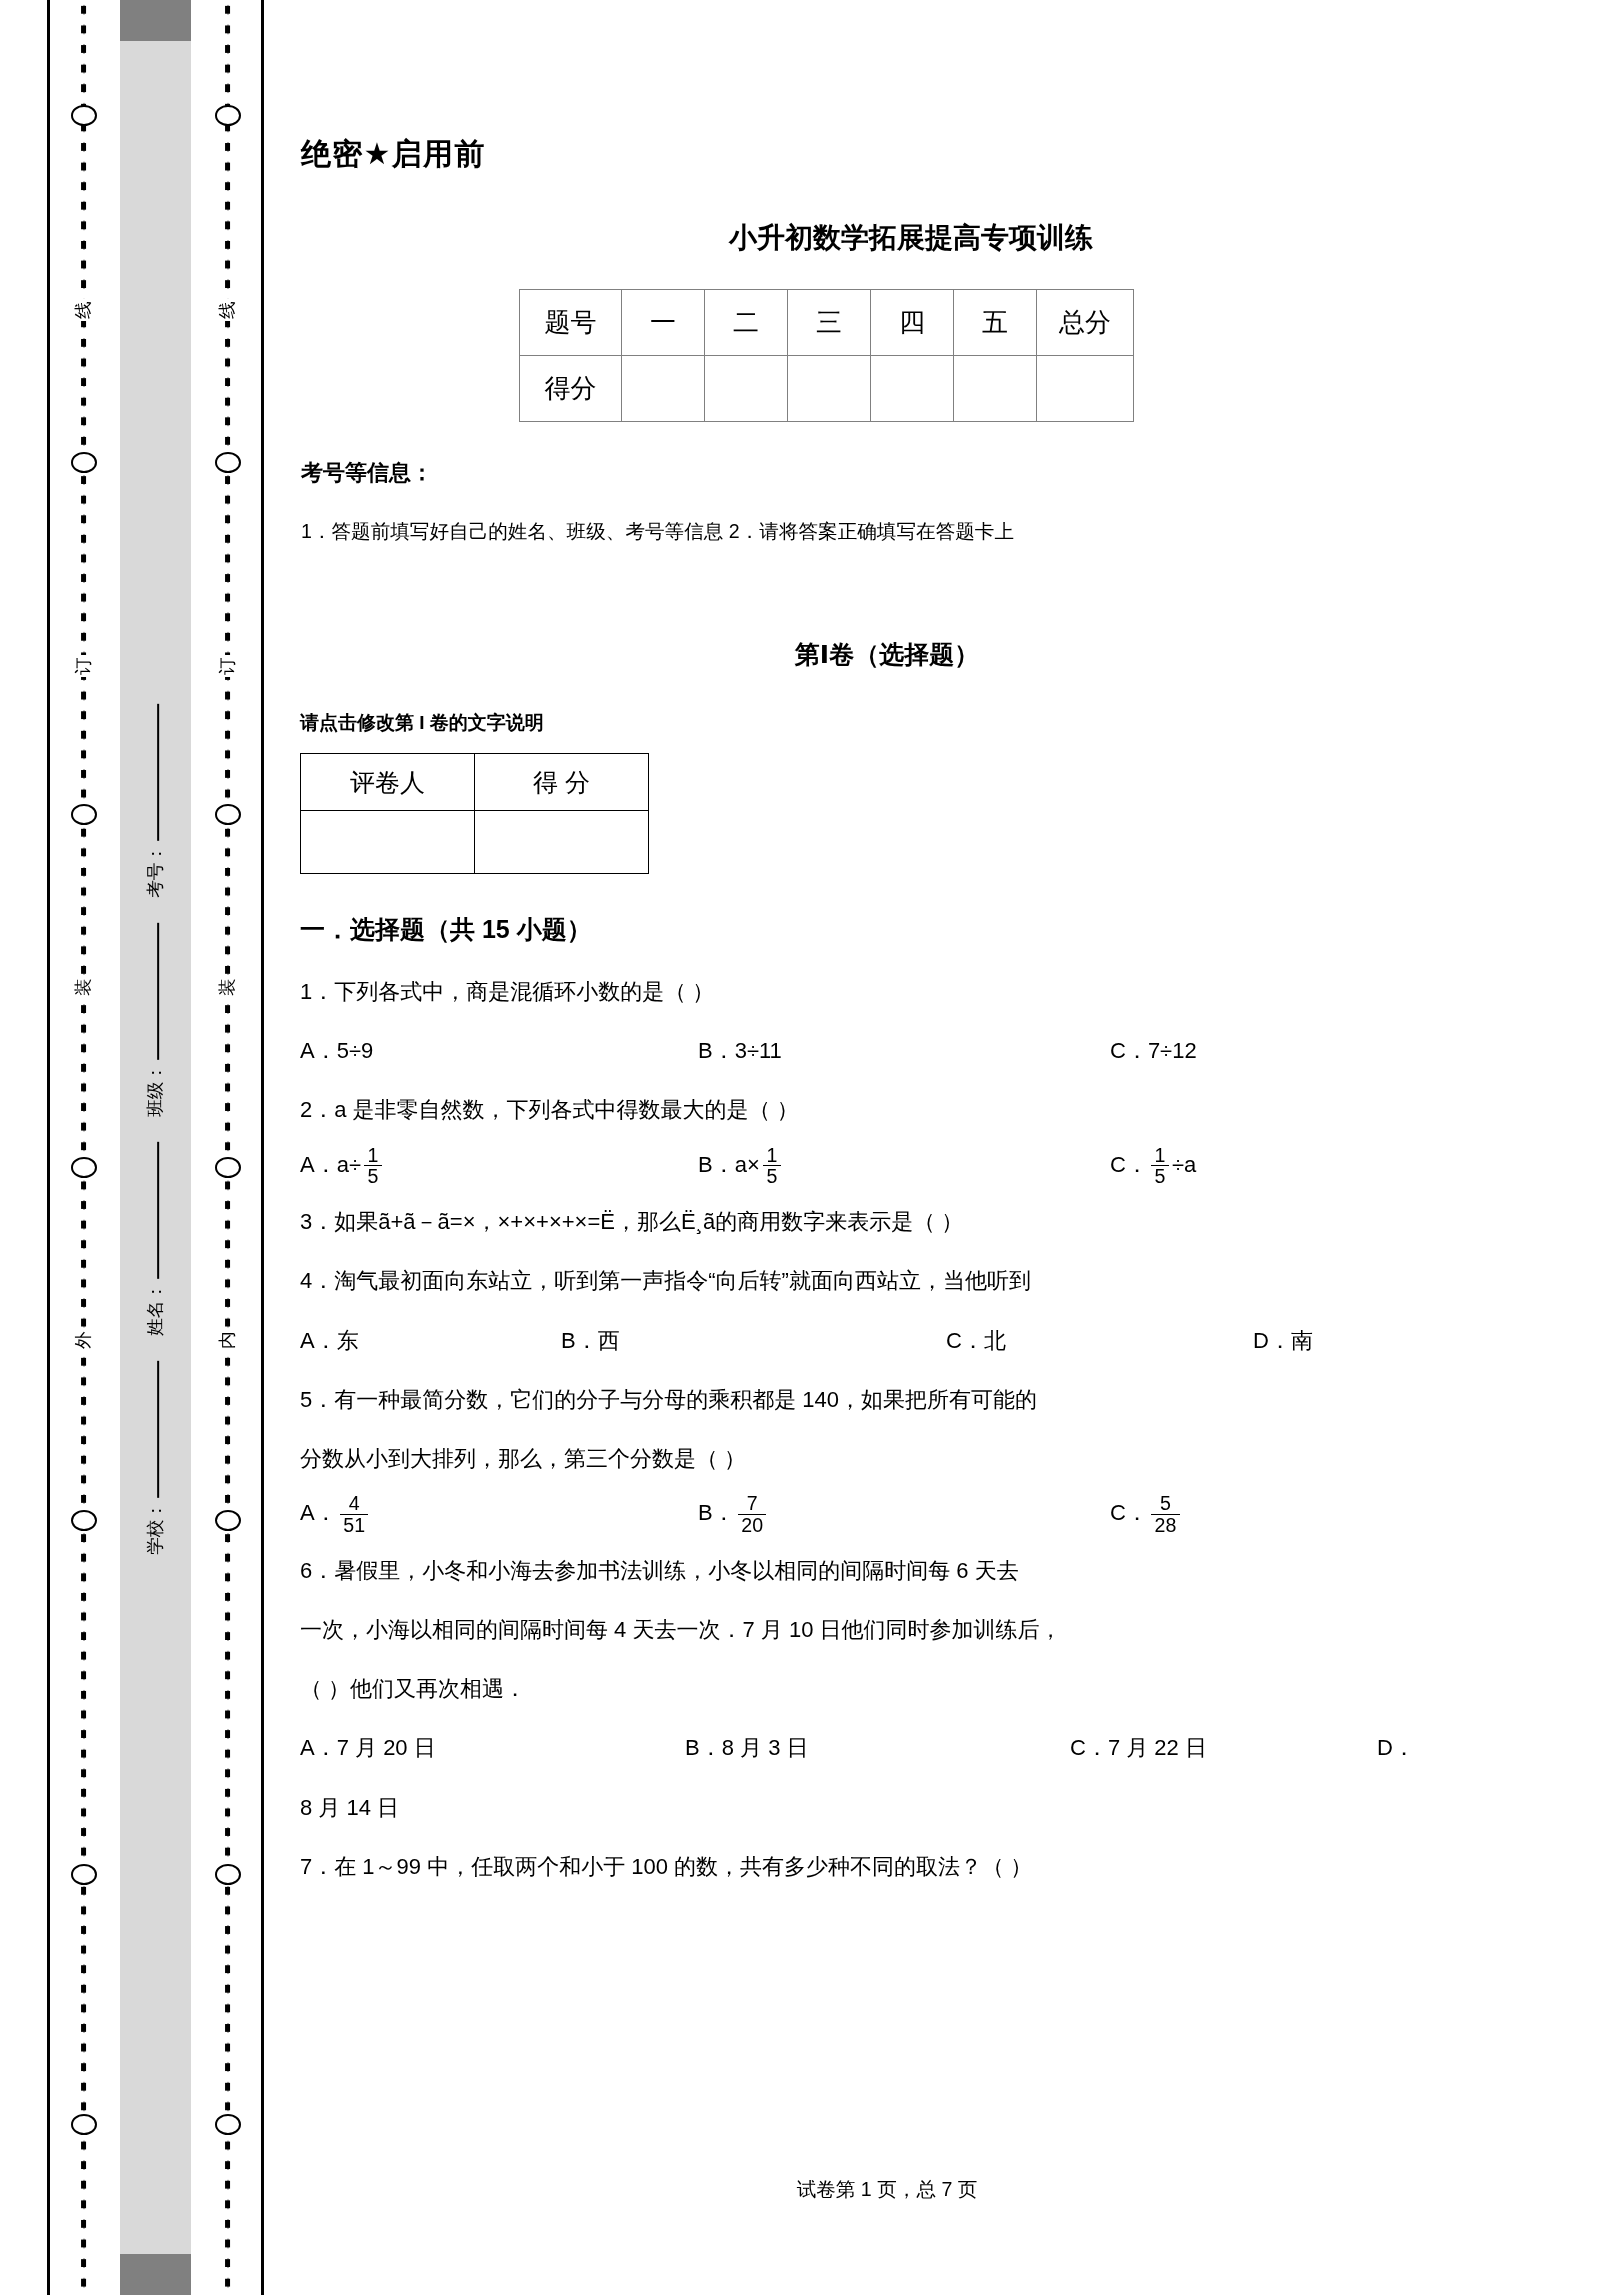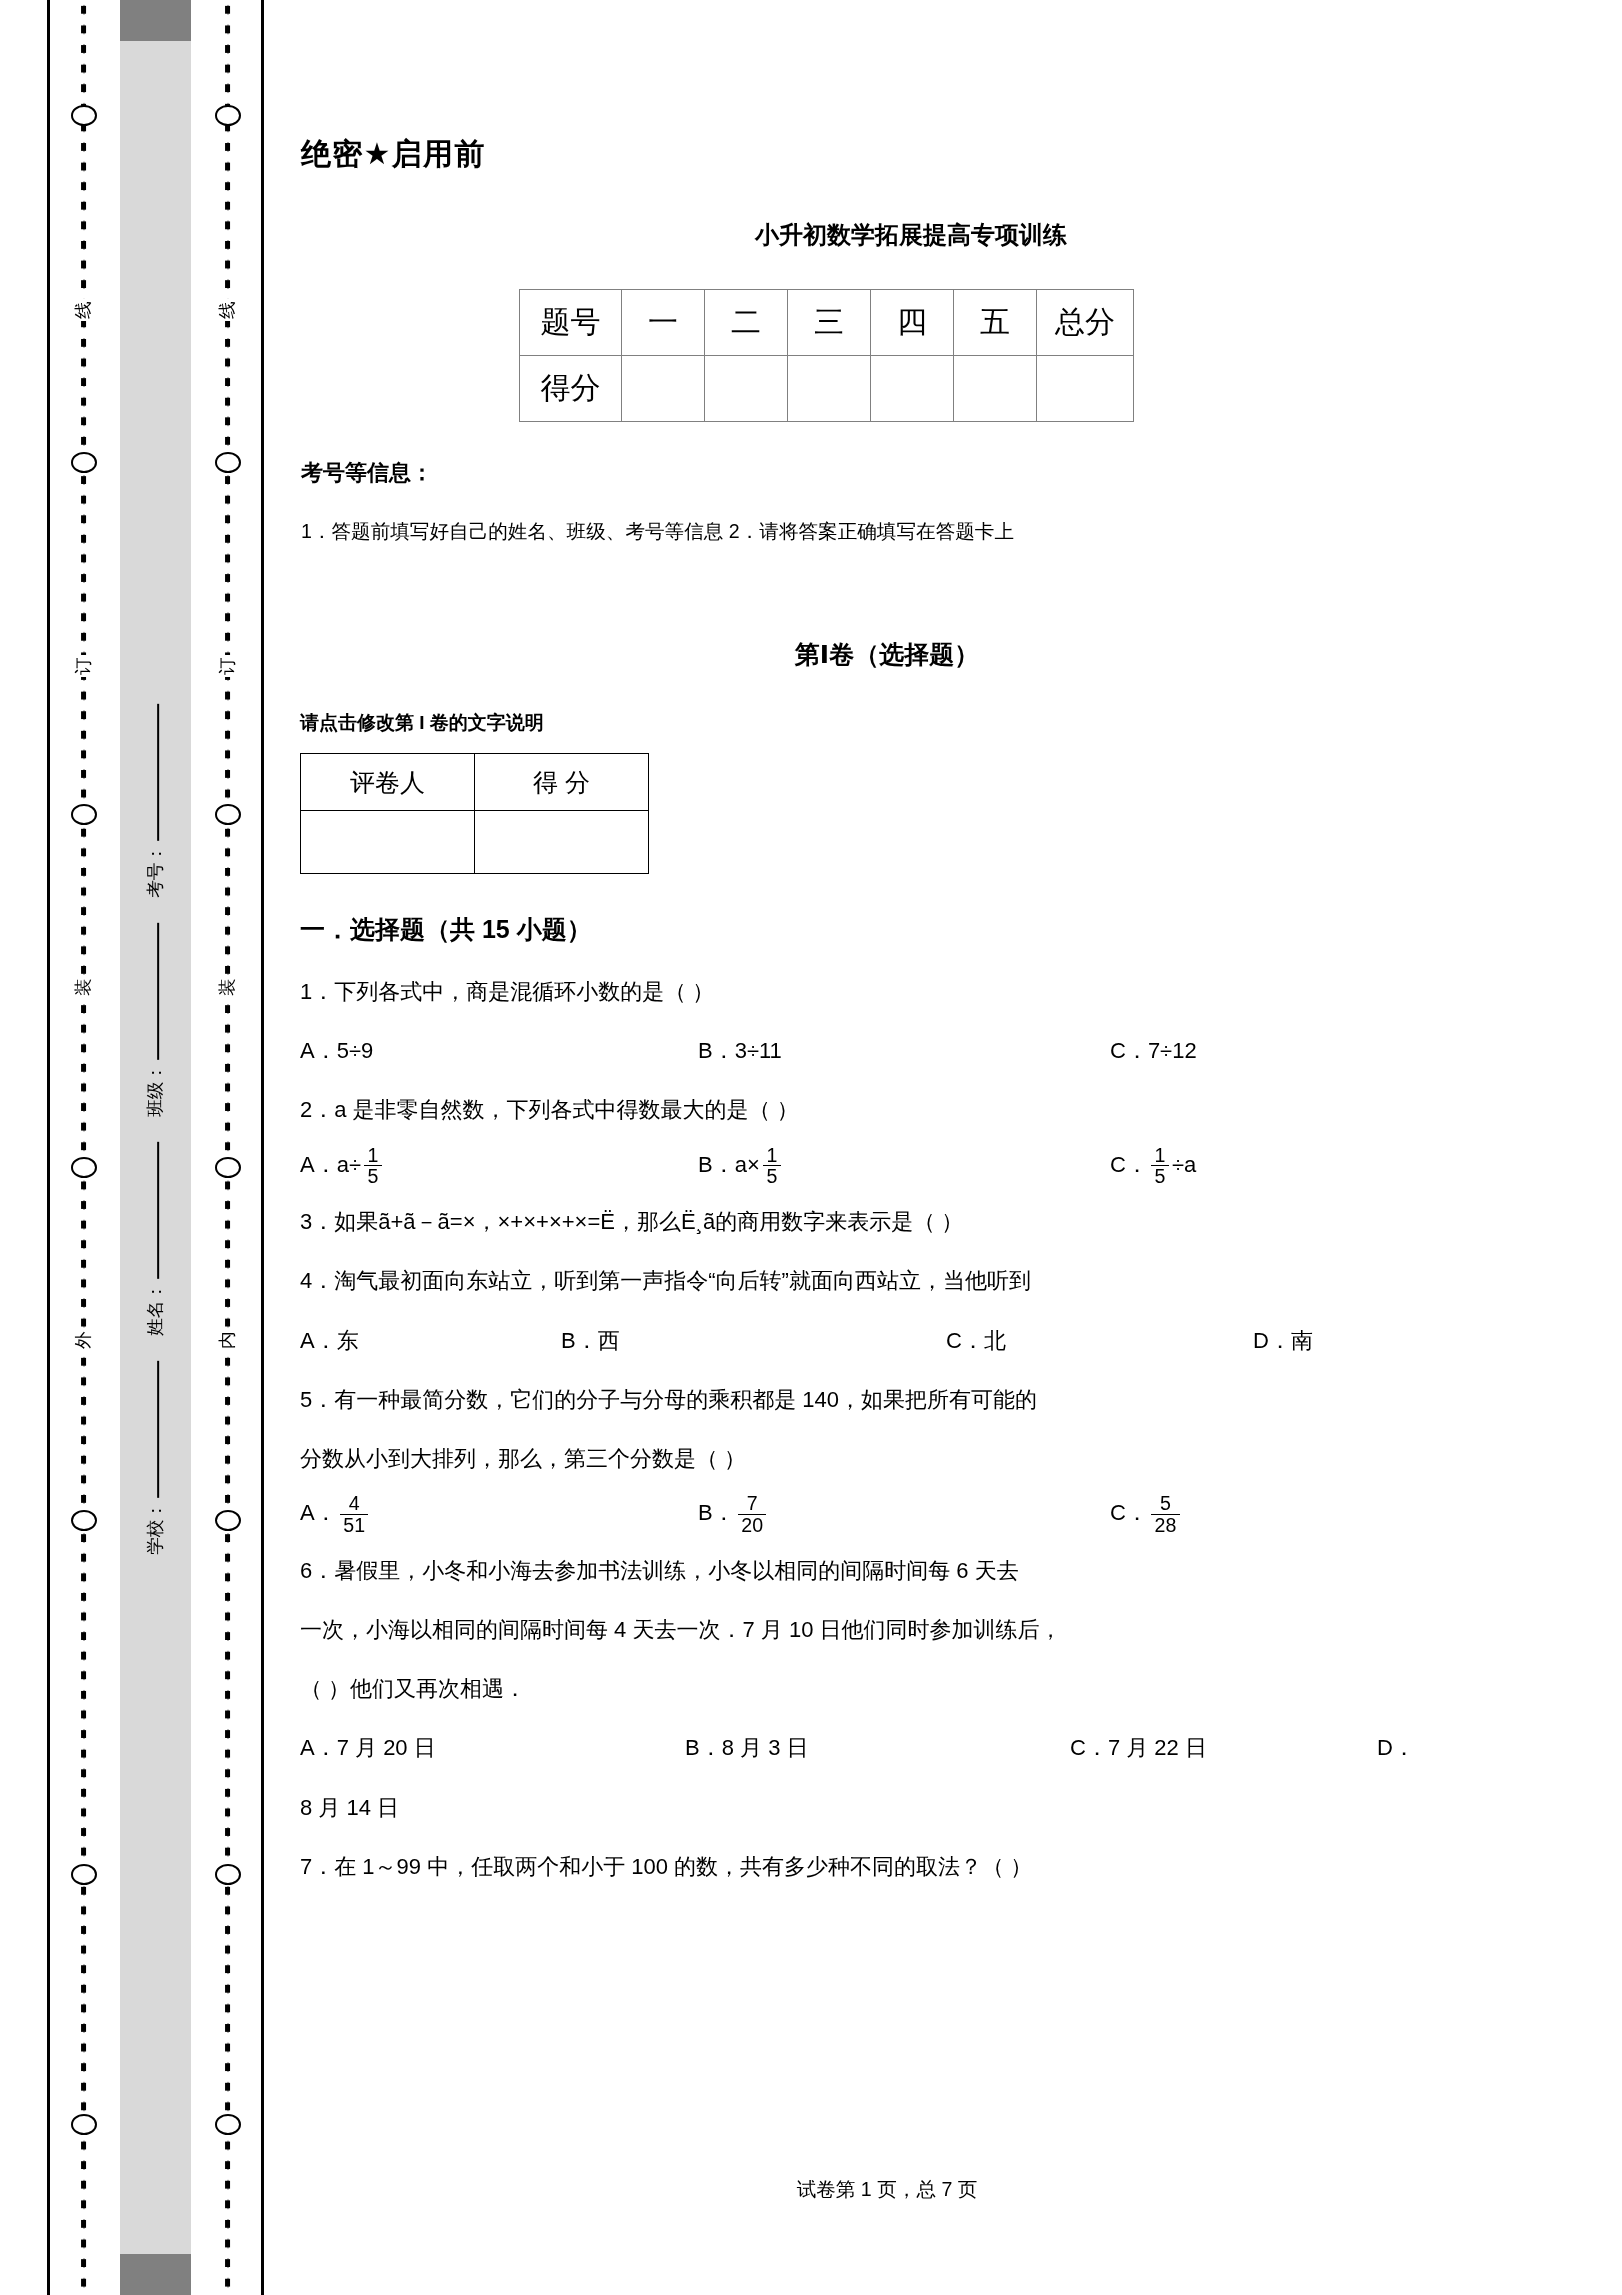--- a/index.html
+++ b/index.html
@@ -74,33 +74,33 @@
   .page { position:absolute; left:262px; top:0; width:1361px; height:2295px; }
 
   .secret {
     position:absolute; left:39px; top:134px;
     font-size:30px; font-weight:bold; letter-spacing:1.3px;
     font-family:"Liberation Sans","DejaVu Sans",sans-serif;
   }
 
   .doc-title {
     position:absolute; left:0; right:111px; top:219px;
-    text-align:center; font-size:24px; font-weight:bold;
+    text-align:center; font-size:28px; font-weight:bold;
     font-family:"Liberation Sans","DejaVu Sans",sans-serif;
     margin-left:48px;
   }
 
   
   .score-table {
     position:absolute; left:257px; top:289px;
     border-collapse:collapse; table-layout:fixed;
   }
   .score-table td {
     border:1.3px solid #808080; text-align:center; vertical-align:middle;
-    font-size:30px; height:63px;
+    font-size:26px; height:63px;
     font-family:"Liberation Sans","DejaVu Sans",sans-serif;
   }
   .score-table td.lbl { width:99px; }
   .score-table td.num { width:80px; }
   .score-table td.tot { width:94px; }
 
   .notice-head {
     position:absolute; left:39px; top:458px;
     font-size:22px; font-weight:bold;
     font-family:"Liberation Sans","DejaVu Sans",sans-serif;

